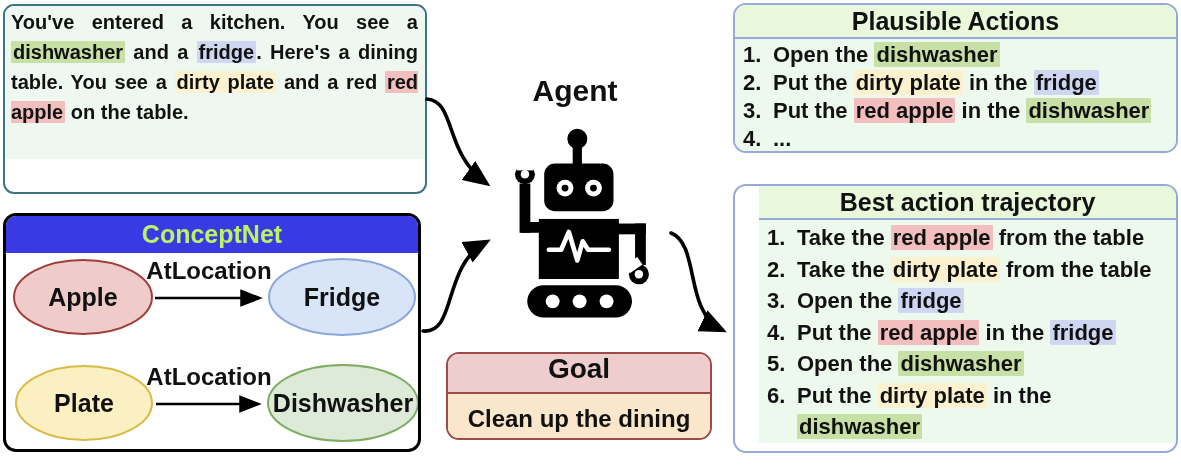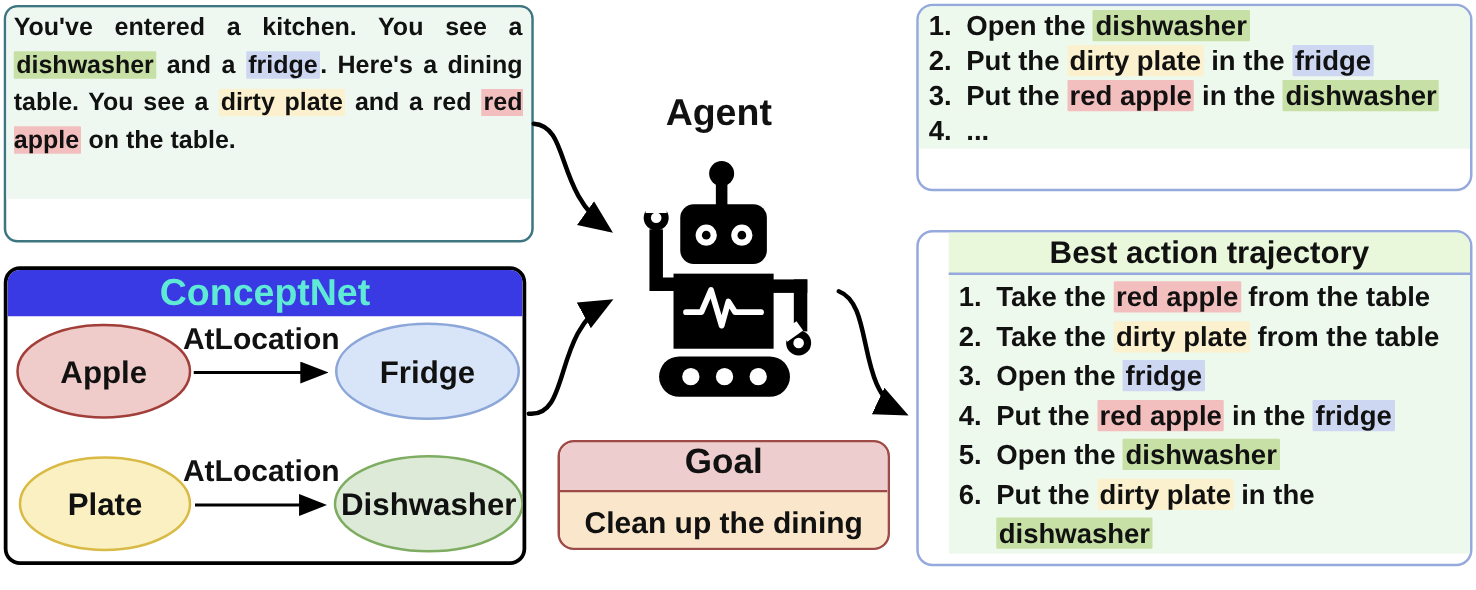--- a/index.html
+++ b/index.html
@@ -11,21 +11,21 @@
 
   
   #obs{left:3px;top:4px;width:424px;height:190px;border:2px solid var(--obs-border);}
   #obs .hdr{background:var(--obs-header-bg);font-size:25px;line-height:32px;height:34px;
             border-bottom:2px solid var(--obs-border);}
   #obs .bod{background:var(--obs-body-bg);height:152px;padding:1px 7px 0 6px;
             font-size:20px;font-weight:bold;line-height:30px;text-align:justify;}
 
   
   #cnet{left:3px;top:213px;width:418px;height:239px;border:3px solid #000;border-radius:13px;background:#fff;}
-  #cnet .hdr{background:var(--cn-header-bg);color:#5eead4;font-size:30px;line-height:37px;height:37px;}
+  #cnet .hdr{background:var(--cn-header-bg);color:#bef264;font-size:25px;line-height:37px;height:37px;}
   #cnet svg{display:block;}
   .node-label{font-family:"Liberation Sans",sans-serif;font-weight:bold;font-size:25px;fill:#111;}
   .edge-label{font-family:"Liberation Sans",sans-serif;font-weight:bold;font-size:24px;fill:#111;}
 
   
   #agent-label{position:absolute;left:485px;top:74px;width:180px;text-align:center;
                font-size:30px;font-weight:bold;}
   #robot{position:absolute;left:498px;top:126px;}
 
   
@@ -116,20 +116,21 @@
     <circle cx="106" cy="227" r="9" fill="#fff"></circle>
     <circle cx="141" cy="227" r="9" fill="#fff"></circle>
   </svg>
 
   <div class="box" id="goal">
     <div class="hdr">Goal</div>
     <div class="bod">Clean up the dining</div>
   </div>
 
   <div class="box rightbox" id="plausible">
+    <div class="hdr">Plausible Actions</div>
     <div class="bod">
         <div class="row">
           <span class="num">1.</span>
           <span class="txt"><span>Open the </span><span class="hl" style="background: rgb(199, 224, 165);">dishwasher</span></span>
         </div>
         <div class="row">
           <span class="num">2.</span>
           <span class="txt"><span>Put the </span><span class="hl" style="background: rgb(251, 241, 207);">dirty plate</span><span> in the </span><span class="hl" style="background: rgb(205, 215, 241);">fridge</span></span>
         </div>
         <div class="row">

